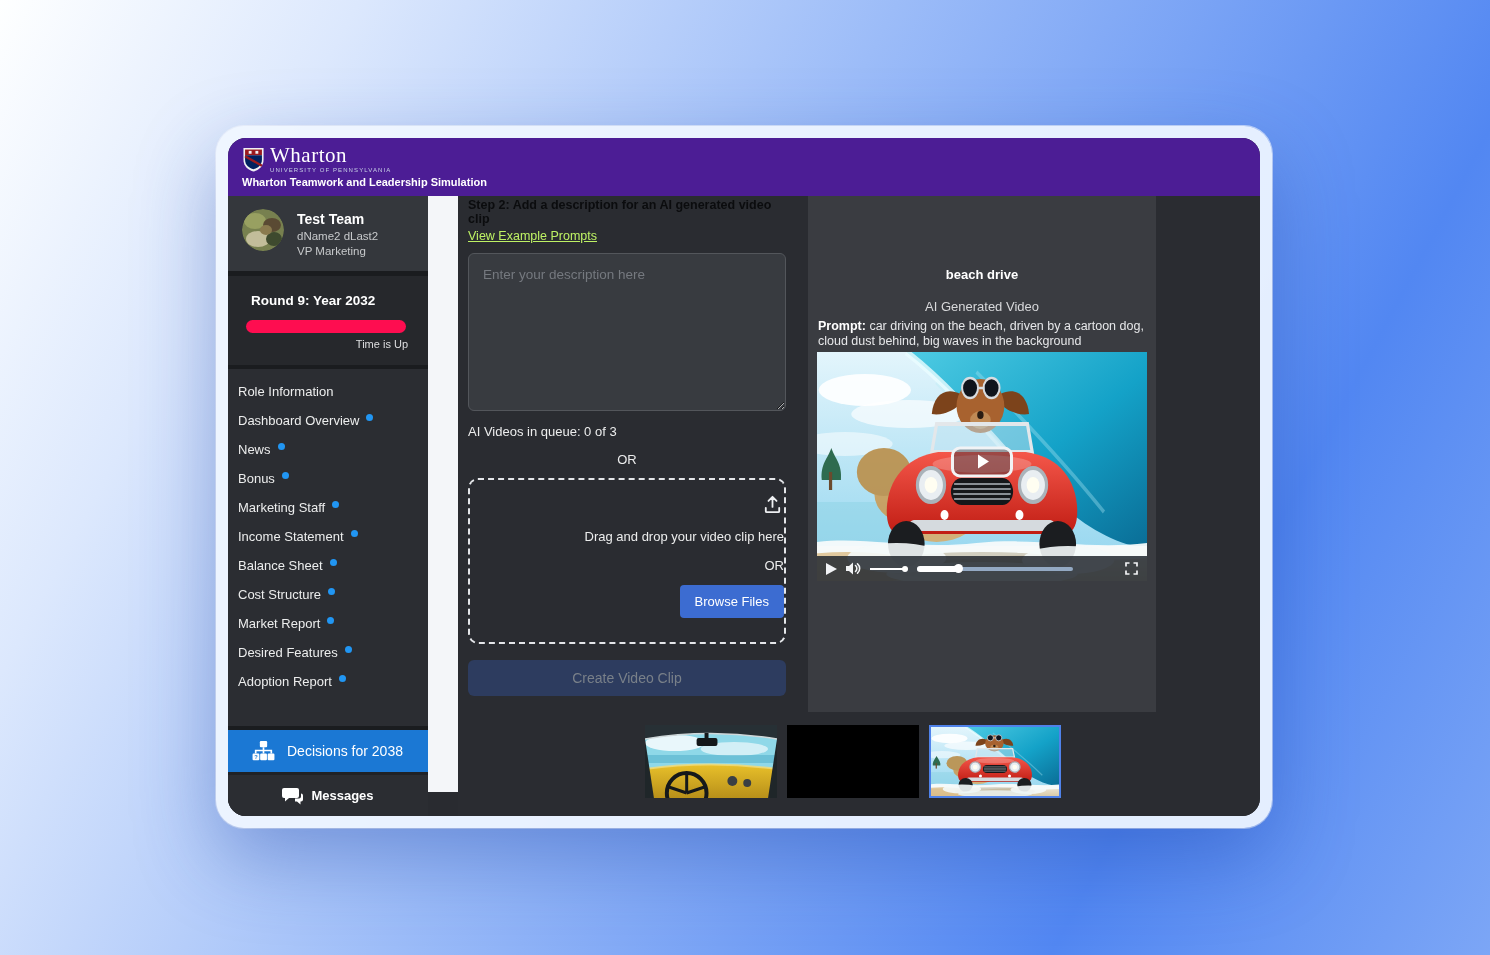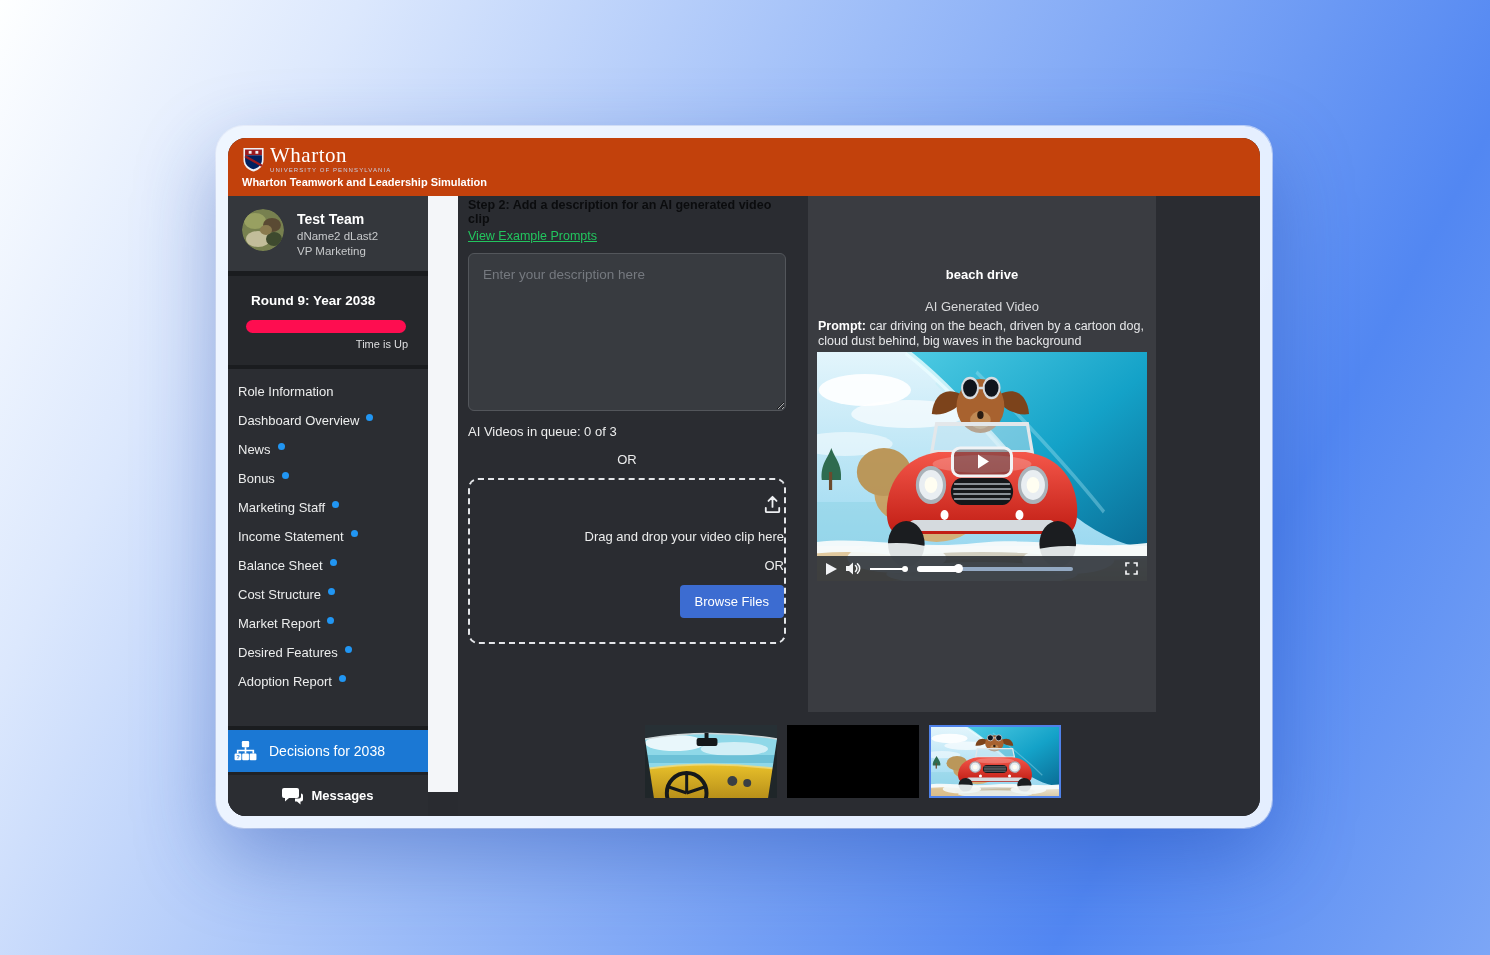--- a/index.html
+++ b/index.html
@@ -12,21 +12,21 @@
   .window {
     position:absolute; left:216px; top:126px; width:1056px; height:702px;
     background:rgba(240,246,255,.92); border-radius:28px; padding:12px;
     box-shadow:0 30px 80px rgba(30,70,170,.40), 0 0 0 1px rgba(255,255,255,.6);
   }
   .app {
     width:100%; height:100%; border-radius:18px; overflow:hidden;
     background:#292b30; display:flex; flex-direction:column;
   }
   
-  .app-header { height:58px; flex:none; background:#c2410c; padding:7px 0 0 14px; }
+  .app-header { height:58px; flex:none; background:#4c1d95; padding:7px 0 0 14px; }
   .brand-row { display:flex; align-items:flex-start; gap:5px; }
   .brand-shield { width:23px; height:25px; margin-top:2px; }
   .brand-text { display:flex; flex-direction:column; }
   .brand-title { font-family:"Liberation Serif","DejaVu Serif",serif; color:#ffffff; font-size:21px; line-height:21px; letter-spacing:.5px; }
   .brand-sub { color:#c8d0e6; font-size:6px; letter-spacing:1.1px; text-transform:uppercase; margin-top:1px; }
   .app-subtitle { color:#ffffff; font-size:11px; font-weight:bold; margin-top:3px; }
   
   .app-body { flex:1; display:flex; min-height:0; }
   .sidebar { width:200px; flex:none; background:#2b2d32; display:flex; flex-direction:column; }
   .team-card { background:#34373c; padding:13px 14px 14px; display:flex; gap:13px; align-items:flex-start; border-bottom:5px solid #1a1c1f; }
@@ -34,31 +34,31 @@
   .team-name { color:#fff; font-size:14px; font-weight:bold; margin-top:2px; }
   .team-sub { color:#c7c9cb; font-size:11.5px; margin-top:3px; }
   .round-card { background:#26282c; padding:17px 20px 15px 23px; border-bottom:4px solid #1a1c1f; }
   .round-title { color:#fff; font-size:13.5px; font-weight:bold; }
   .round-bar { margin:12px 2px 0 -5px; height:13px; border-radius:7px; background:#fe0d50; }
   .round-status { color:#dedfe1; font-size:11px; text-align:right; margin-top:5px; }
   .nav { padding:8px 0 0; }
   .nav-item { padding:7px 10px; color:#eceded; font-size:13px; cursor:pointer; }
   .dot { display:inline-block; width:7px; height:7px; border-radius:50%; background:#2196f3; margin-left:7px; vertical-align:4px; }
   .side-spacer { flex:1; }
-  .decisions-btn { border-top:4px solid #1a1c1f; background:#1b78d4; height:46px; display:flex; align-items:center; gap:11px; padding-left:5px; cursor:pointer; }
+  .decisions-btn { border-top:4px solid #1a1c1f; background:#1b78d4; height:46px; display:flex; align-items:center; gap:11px; padding-left:23px; cursor:pointer; }
   .decisions-btn svg { width:25px; height:25px; }
   .decisions-label { color:#fff; font-size:14px; }
   .messages-btn { border-top:3px solid #202226; height:44px; display:flex; align-items:center; justify-content:center; gap:8px; cursor:pointer; background:#2b2d32; }
   .messages-label { color:#fff; font-size:13px; font-weight:bold; }
   .gutter { width:30px; flex:none; background:#f4f6f9; margin-bottom:24px; }
   .content { flex:1; position:relative; background:#2a2c31; }
   
   .compose { position:absolute; left:10px; top:2px; width:318px; }
   .step-title { color:#0b0c0e; font-size:12.5px; font-weight:bold; line-height:14px; }
-  .example-link { color:#22c55e; font-size:12.5px; text-decoration:underline; margin-top:3px; display:inline-block; cursor:pointer; }
+  .example-link { color:#bef264; font-size:12.5px; text-decoration:underline; margin-top:3px; display:inline-block; cursor:pointer; }
   .desc-area { display:block; margin-top:9px; width:100%; height:158px; background:#383b40; border:1px solid #53565b; border-radius:6px; padding:13px 14px; color:#d6d8da; font-size:13.5px; font-family:inherit; resize:both; }
   .desc-area::placeholder { color:#75797f; }
   .status-line { color:#eceded; font-size:13px; line-height:19px; }
   .statuses { margin-top:11px; }
   .or-div { color:#eceded; font-size:13px; text-align:center; margin-top:11px; }
   .dropzone { margin-top:11px; height:166px; border:2px dashed #e4e6e9; border-radius:10px; display:flex; flex-direction:column; align-items:flex-end; padding-top:13px; }
   .drag-text { color:#eceded; font-size:13px; margin-top:13px; }
   .dz-or { color:#eceded; font-size:13px; margin-top:14px; }
   .browse-btn { margin-top:12px; background:#3c6cd1; color:#fff; border:none; border-radius:4px; font-size:13px; padding:9px 15px; font-family:inherit; cursor:pointer; }
   .create-btn { margin-top:16px; width:100%; height:36px; background:#2d3c5f; color:#798089; border:none; border-radius:6px; font-size:14px; font-family:inherit; }
@@ -226,21 +226,21 @@
               </svg>
           </div>
           <div>
             <div class="team-name">Test Team</div>
             <div class="team-sub">dName2 dLast2</div>
             <div class="team-sub">VP Marketing</div>
           </div>
         </div>
 
         <div class="round-card">
-          <div class="round-title">Round 9: Year 2038</div>
+          <div class="round-title">Round 9: Year 2032</div>
           <div class="round-bar"></div>
           <div class="round-status">Time is Up</div>
         </div>
 
         <div class="nav">
           <div class="nav-item"><span>Role Information</span></div>
           <div class="nav-item"><span>Dashboard Overview</span><span class="dot"></span></div>
           <div class="nav-item"><span>News</span><span class="dot"></span></div>
           <div class="nav-item"><span>Bonus</span><span class="dot"></span></div>
           <div class="nav-item"><span>Marketing Staff</span><span class="dot"></span></div>
@@ -289,20 +289,21 @@
           <div class="or-div">OR</div>
           <div class="dropzone">
             <svg width="23" height="23" viewBox="0 0 24 24">
               <path d="M5,15.5 v3.5 a1,1 0 0 0 1,1 h12 a1,1 0 0 0 1,-1 v-3.5" stroke="#eef0f2" stroke-width="1.9" fill="none" stroke-linecap="round"></path>
               <path d="M12,14.5 L12,4.5 M7.8,8.3 L12,4 L16.2,8.3" stroke="#eef0f2" stroke-width="1.9" fill="none" stroke-linecap="round" stroke-linejoin="round"></path>
             </svg>
             <div class="drag-text">Drag and drop your video clip here</div>
             <div class="dz-or">OR</div>
             <button class="browse-btn">Browse Files</button>
           </div>
+          <button class="create-btn" disabled="">Create Video Clip</button>
         </div>
 
         <div class="preview">
           <div class="clip-title">beach drive</div>
           <div class="clip-type">AI Generated Video</div>
           <div class="clip-prompt"><b>Prompt:</b><span> car driving on the beach, driven by a cartoon dog, cloud dust behind, big waves in the background</span></div>
 
           <div class="video-frame">
             <svg viewBox="0 0 414 229" preserveAspectRatio="none">
                 <use href="#scene-beach"></use>

